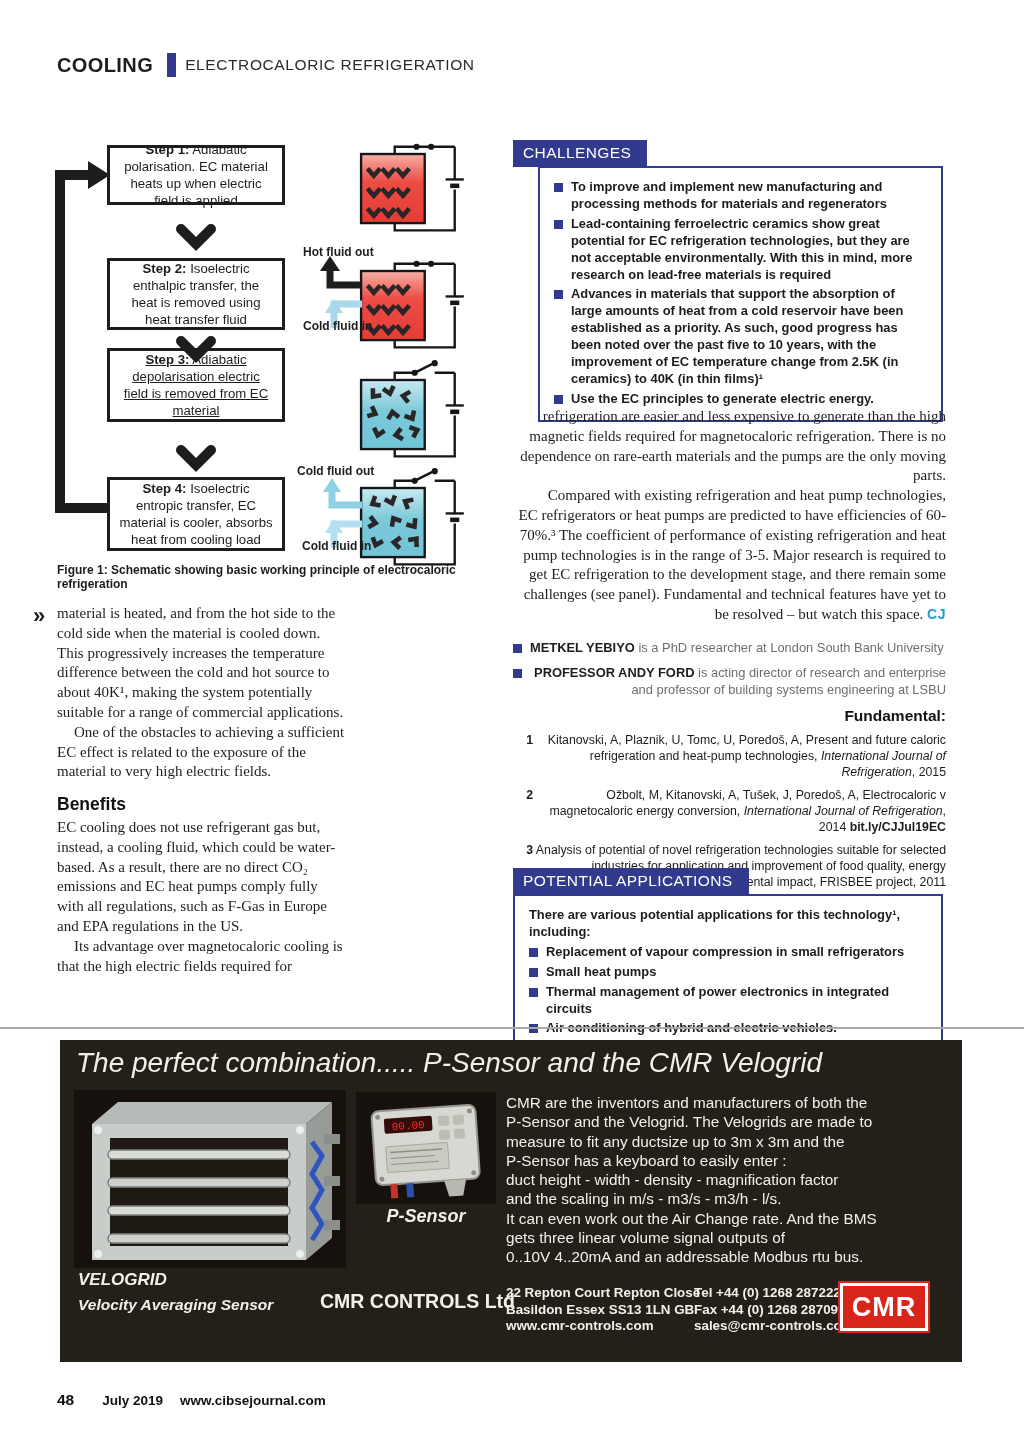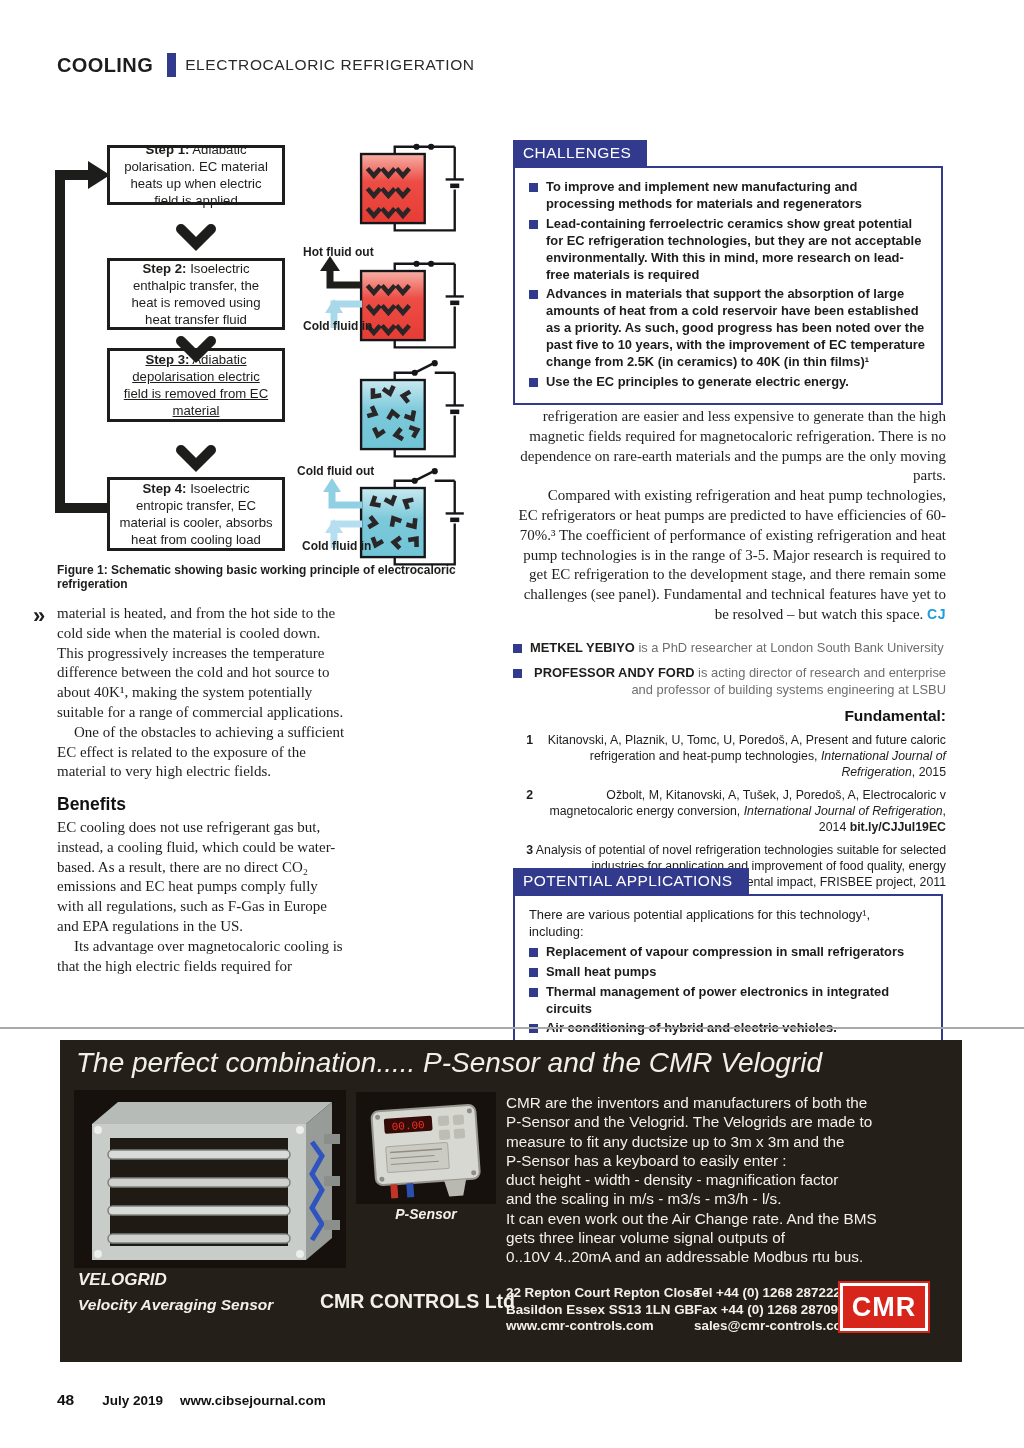--- a/index.html
+++ b/index.html
@@ -35,21 +35,21 @@
   
   .panel { position:absolute; left:513px; width:430px; }
   .panel-tab {
     display:inline-block; background:#323a8e; color:#fff; font-size:15.5px; letter-spacing:.4px;
     padding:4px 16px 5px 10px; position:relative; z-index:2;
   }
   .panel-box { border:2px solid #323a8e; background:#fff; padding:11px 14px 9px; margin-top:-1px; }
   .bullet-row { display:flex; margin-bottom:3px; }
   .bullet-sq { flex:0 0 9px; width:9px; height:9px; background:#323a8e; margin:4px 8px 0 0; }
   .bullet-txt { font-size:12.9px; font-weight:bold; line-height:16.9px; color:#1c1c1c; }
-  .panel-intro { font-size:12.9px; font-weight:normal; line-height:16.9px; color:#1c1c1c; margin-bottom:3px; }
+  .panel-intro { font-size:12.9px; font-weight:bold; line-height:16.9px; color:#1c1c1c; margin-bottom:3px; }
 
   
   .bio-row { display:flex; margin-bottom:9px; }
   .bio-txt { font-size:12.9px; line-height:16.5px; color:#6e6e6e; }
   .bio-name { font-weight:bold; color:#1d1d1b; }
   .refs-head { font-weight:bold; font-size:15.5px; color:#111; margin:4px 0 7px; }
   .ref-row { display:flex; margin-bottom:7px; }
   .ref-num { flex:0 0 20px; font-weight:bold; font-size:12.3px; line-height:16px; color:#1d1d1b; }
   .ref-txt { font-size:12.3px; line-height:16px; color:#1d1d1b; }
   .ref-txt .ital { font-style:italic; }
@@ -58,21 +58,21 @@
   .hairline { position:absolute; left:0; top:1027px; width:1024px; height:2px; background:#a9a9a9; }
 
   
   .ad { position:absolute; left:60px; top:1040px; width:902px; height:322px; background:#251f19;padding-left:11px; }
   .ad-title { position:absolute; left:16px; top:7px; font-style:italic; font-size:28px; color:#f2efe9; white-space:nowrap; }
   .ad-body { position:absolute; left:446px; top:53px; width:452px; white-space:pre-line;
              font-size:15.3px; line-height:19.3px; color:#f3f0ea; }
   .ad-velogrid-label { position:absolute; left:18px; top:230px; font-style:italic; font-weight:bold; font-size:17px; color:#f3f0ea; }
   .ad-velocity-label { position:absolute; left:18px; top:256px; font-style:italic; font-weight:bold; font-size:15.5px; color:#f3f0ea; }
   .ad-psensor-label { position:absolute; left:296px; top:166px; width:140px; text-align:center;
-                      font-style:italic; font-weight:bold; font-size:14px; color:#f3f0ea; }
+                      font-style:italic; font-weight:bold; font-size:18px; color:#f3f0ea; }
   .ad-company { position:absolute; left:260px; top:250px; font-weight:bold; font-size:19.5px; color:#f3f0ea; white-space:nowrap; }
   .ad-address { position:absolute; left:446px; top:245px; white-space:pre-line; font-weight:bold; font-size:13.4px; line-height:16.6px; color:#f3f0ea; }
   .ad-contact { position:absolute; left:634px; top:245px; white-space:pre-line; font-weight:bold; font-size:13.4px; line-height:16.6px; color:#f3f0ea; }
   .cmr-logo { position:absolute; left:780px; top:243px; width:88px; height:48px; background:#d8251c;
               border:3px solid #ffffff; outline:2px solid #d8251c;
               display:flex; align-items:center; justify-content:center;
               color:#fff; font-weight:bold; font-size:27px; letter-spacing:1px; }
 
   
   .footer { position:absolute; left:57px; top:1391px; display:flex; align-items:baseline; color:#111; }
@@ -254,21 +254,21 @@
     <path d="M12,34 V18" stroke="#b5dff0" stroke-width="7"></path>
     <polygon points="3,19 21,19 12,5" fill="#b5dff0"></polygon>
   </svg>
   <div class="fluid-label" style="left:297px; top:464px;">Cold fluid out</div>
   <div class="fluid-label" style="left:302px; top:539px;">Cold fluid in</div>
 
   <div class="abs fig-caption" style="left:57px; top:563px; width:420px;">Figure 1: Schematic showing basic working principle of electrocaloric refrigeration</div>
 
   <div class="panel" style="top:140px;">
     <div class="panel-tab">CHALLENGES</div>
-    <div class="panel-box" style="min-height:200px;">
+    <div class="panel-box" style="min-height:200px;margin-left:25px;">
       <div class="bullet-row">
         <span class="bullet-sq"></span>
         <span class="bullet-txt">To improve and implement new manufacturing and processing methods for materials and regenerators</span>
       </div>
       <div class="bullet-row">
         <span class="bullet-sq"></span>
         <span class="bullet-txt">Lead-containing ferroelectric ceramics show great potential for EC refrigeration technologies, but they are not acceptable environmentally. With this in mind, more research on lead-free materials is required</span>
       </div>
       <div class="bullet-row">
         <span class="bullet-sq"></span>

